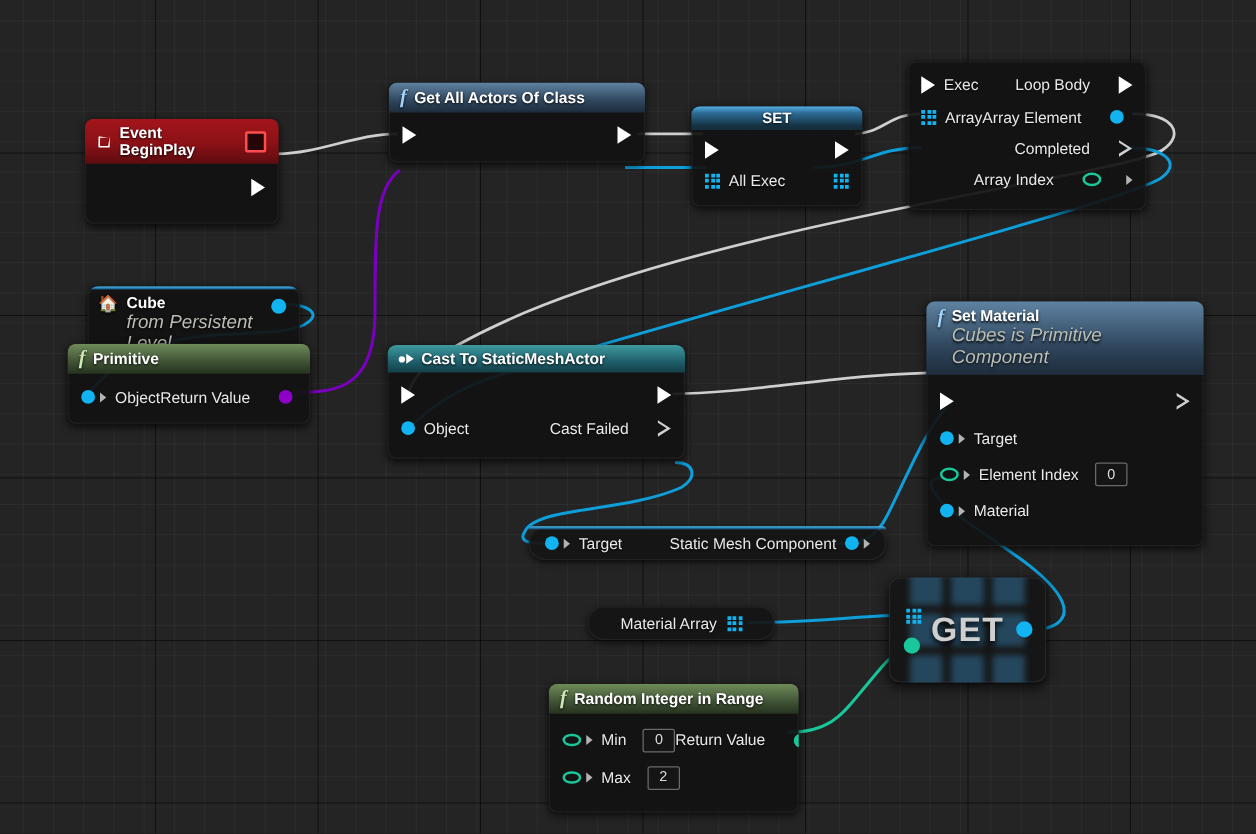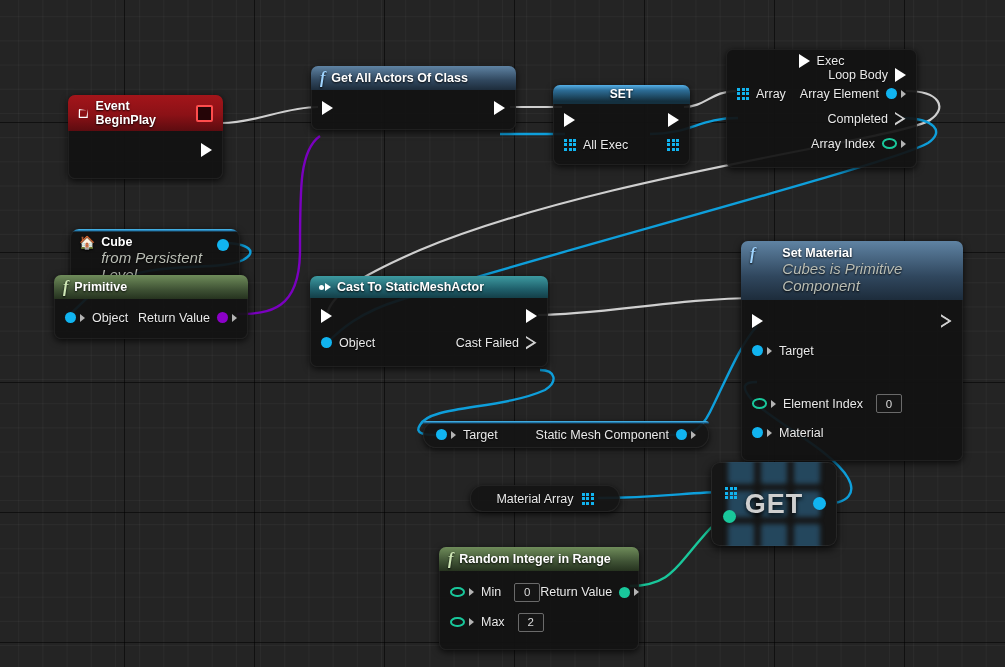--- a/index.html
+++ b/index.html
@@ -31,21 +31,21 @@
   .hdr-teal{background:linear-gradient(180deg,#3d9aa0 0%,#1f5f6b 60%,#143f48 100%);}
   .hdr-green{background:linear-gradient(180deg,#6f8c5a 0%,#3e5134 62%,#26331f 100%);}
   .hdr-gray{background:linear-gradient(180deg,#d6d6d6 0%,#8d8d8d 20%,#4a4a4a 75%,#2d2d2d 100%);color:#fff;}
   .hdr-setvar{background:linear-gradient(180deg,#55b0e8 0%,#2d6d96 28%,#14303f 85%);}
   .topline-blue{position:absolute;left:0;right:0;top:0;height:3px;
         background:linear-gradient(180deg,#4fc3f7 0%,#1f74a8 60%,rgba(20,50,70,0) 100%);}
 
   .row{display:flex;align-items:center;height:25px;padding:0 11px;position:relative;font-size:12.5px;color:#e8e8e8;}
   .row.split{justify-content:space-between;}
   .row .l{display:flex;align-items:center;gap:7px;}
-  .row .r{display:flex;align-items:center;gap:7px;margin-left:auto;}
+  .row .r{display:flex;align-items:center;gap:23px;margin-left:auto;}
   .lbl{color:#e9e9e9;text-shadow:0 1px 1px rgba(0,0,0,0.9);white-space:nowrap;}
 
   
   .pin-exec{width:11px;height:14px;flex:0 0 11px;position:relative;}
   .pin-exec::before{content:"";position:absolute;left:0;top:0;width:0;height:0;
       border-top:7px solid transparent;border-bottom:7px solid transparent;border-left:11px solid #fff;}
   .pin-exec.hollow::before{border-left-color:transparent;}
   .pin-exec.hollow::after{content:"";position:absolute;left:0;top:0;width:0;height:0;
       border-top:7px solid transparent;border-bottom:7px solid transparent;border-left:11px solid #cfcfcf;
       clip-path:polygon(0 0,100% 50%,0 100%,0 82%,66% 50%,0 18%);}
@@ -209,21 +209,21 @@
               <i></i>
               <i></i>
             </span>
         </span>
       </div>
     </div>
   </div>
 
   <div class="node" style="left:726px;top:49px;width:191px;">
     <div class="body" style="padding-top:5px;padding-bottom:12px;">
-      <div class="row split" style="height:27px;flex-direction:column;">
+      <div class="row split" style="height:27px;">
         <span class="l">
           <span class="pin-exec"></span>
           <span class="lbl">Exec</span>
         </span>
         <span class="r">
           <span class="lbl">Loop Body</span>
           <span class="pin-exec"></span>
         </span>
       </div>
       <div class="row split">
@@ -324,42 +324,42 @@
           <span class="lbl">Cast Failed</span>
           <span class="pin-exec hollow"></span>
         </span>
       </div>
     </div>
   </div>
 
   <div class="node" style="left:741px;top:241px;width:222px;">
     <div class="hdr hdr-blue" style="align-items:flex-start;padding:5px 10px 6px 9px;">
       <span class="fn-f">f</span>
-      <span style="display:block;margin-left:21px;">
+      <span style="display:block;">
         <span>Set Material</span>
         <span class="sub">Cubes is Primitive Component</span>
       </span>
     </div>
     <div class="body" style="padding:6px 0 14px 0;">
       <div class="row split" style="height:30px;">
         <span class="l">
             <span class="pin-exec"></span>
           </span>
         <span class="r">
             <span class="pin-exec hollow"></span>
           </span>
       </div>
       <div class="row" style="height:29px;">
         <span class="l">
           <span class="pin-dot obj"></span>
             <span class="pin-arrow"></span>
           <span class="lbl">Target</span>
         </span>
       </div>
-      <div class="row" style="height:29px;margin-top:24px;">
+      <div class="row" style="height:29px;">
         <span class="l">
           <span class="pin-dot int-h"></span>
             <span class="pin-arrow"></span>
           <span class="lbl">Element Index</span>
           <span class="val">0</span>
         </span>
       </div>
       <div class="row" style="height:29px;">
         <span class="l">
           <span class="pin-dot obj"></span>

